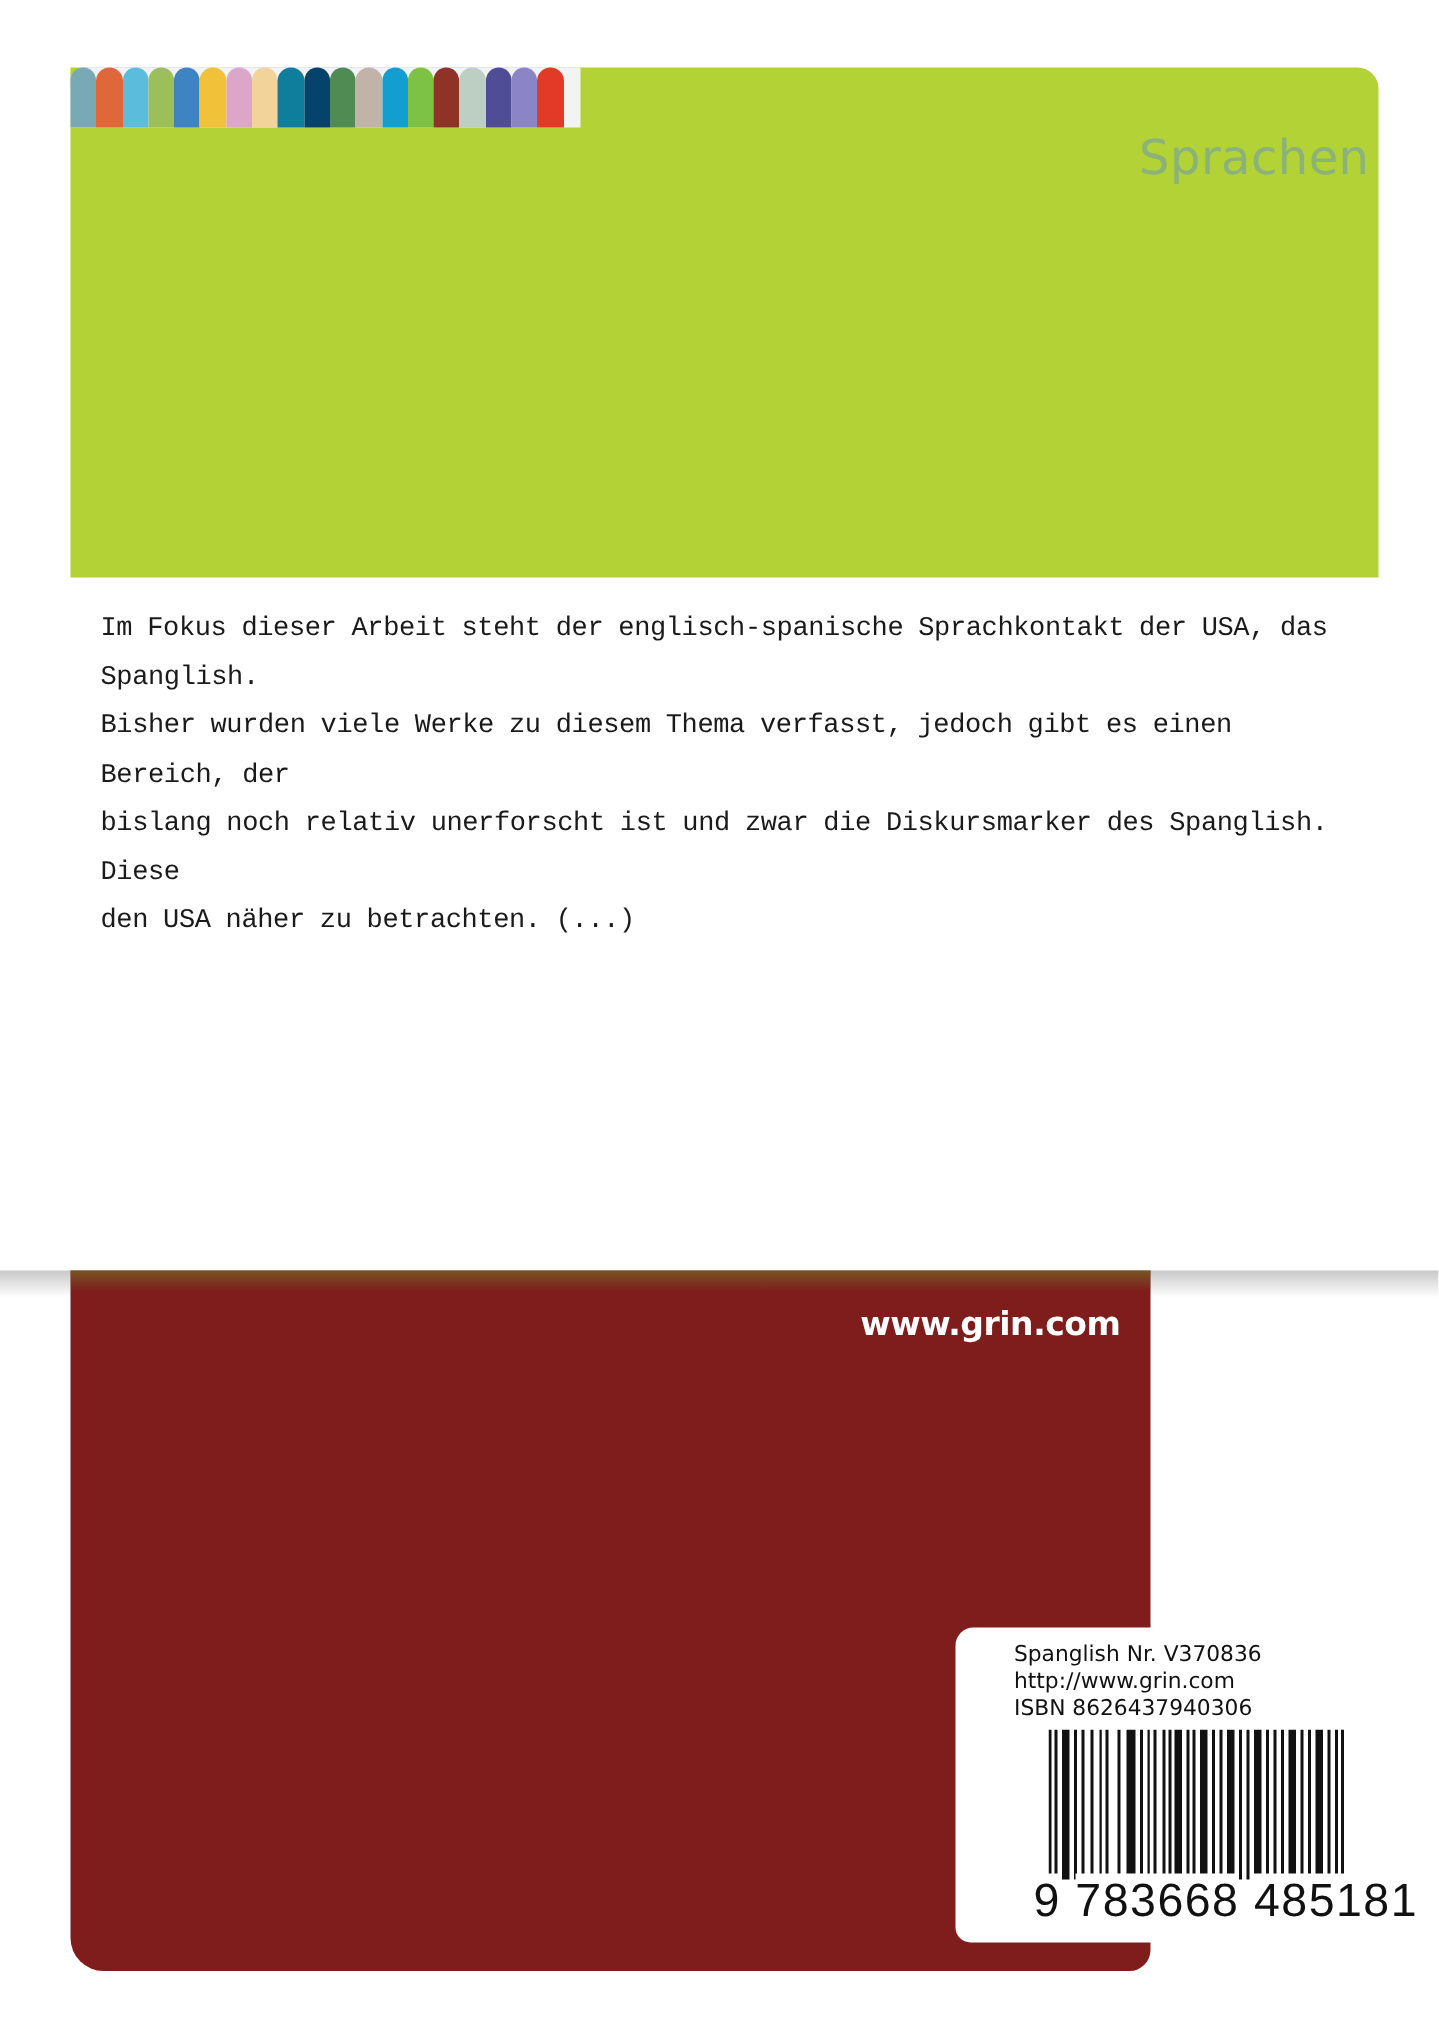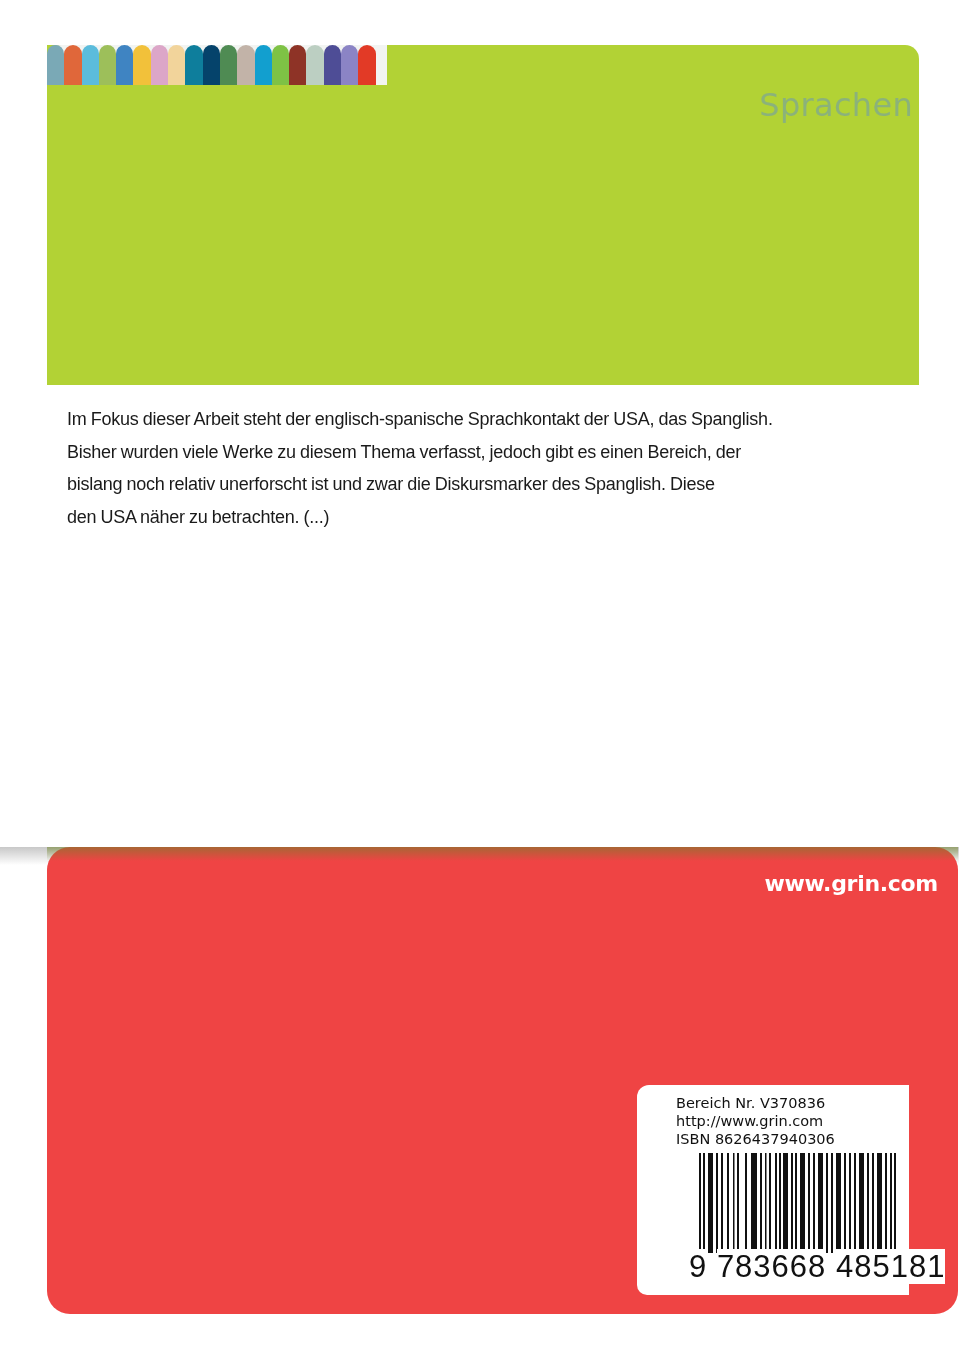--- a/index.html
+++ b/index.html
@@ -21,31 +21,31 @@
     .tab-strip-bg {
       position: absolute; left: 47px; top: 45px; width: 340px; height: 40px; background: #f2f4f2;
       border-top-left-radius: 14px;
     }
     .category {
       position: absolute; right: 46px; top: 47px; font-size: 32px; color: #8bb27a;
       font-family: "DejaVu Sans", sans-serif; letter-spacing: 0.3px; margin-top: 39px;
     }
     .abstract {
       position: absolute; left: 67px; top: 403px; width: 830px;
-      font-family: Liberation Sans, sans-serif; font-size: 18px; line-height: 32.5px; color: #1a1a1a;
+      font-family: Liberation Mono, monospace; font-size: 18px; line-height: 32.5px; color: #1a1a1a;
       letter-spacing: -0.25px; word-spacing: -0.5px;
     }
     .abstract p { margin: 0; }
     .shadow-band {
       position: absolute; left: 0; top: 847px; width: 959px; height: 18px;
       background: linear-gradient(#c8c8c8, #ffffff);
     }
     .bottom-panel {
-      position: absolute; left: 47px; top: 847px; width: 911px; height: 467px;
-      background: #ef4444; border-bottom-left-radius: 22px; border-bottom-right-radius: 14px; border-radius: 23px;
+      position: absolute; left: 47px; top: 847px; width: 720px; height: 467px;
+      background: #7f1d1d; border-bottom-left-radius: 22px; border-bottom-right-radius: 14px;
     }
     .bottom-panel .shade {
       position: absolute; left: 0; top: 0; right: 0; height: 14px;
       background: linear-gradient(rgba(110,130,40,0.55), rgba(178,210,53,0));
     }
     .site-url {
       position: absolute; right: 20px; top: 24px; color: #ffffff; font-weight: bold;
       font-family: "DejaVu Sans", sans-serif; font-size: 22px; letter-spacing: -0.3px;
     }
     .barcode-box {
@@ -102,21 +102,21 @@
 </div>
 
 <div class="shadow-band"></div>
 <div class="bottom-panel">
   <div class="shade"></div>
   <div class="site-url">www.grin.com</div>
 </div>
 
 <div class="barcode-box">
   <div class="doc-info">
-    <div>Bereich Nr. V370836</div>
+    <div>Spanglish Nr. V370836</div>
     <div>http://www.grin.com</div>
     <div>ISBN 8626437940306</div>
   </div>
   <svg class="barcode" viewBox="0 0 200 110" preserveAspectRatio="none">
     <g fill="#111">
       <rect x="0" y="0" width="2" height="110"></rect>
         <rect x="4" y="0" width="2" height="110"></rect>
       <rect x="9" y="0" width="5" height="100"></rect>
         <rect x="17" y="0" width="2" height="100"></rect>
       <rect x="22" y="0" width="2" height="100"></rect>

